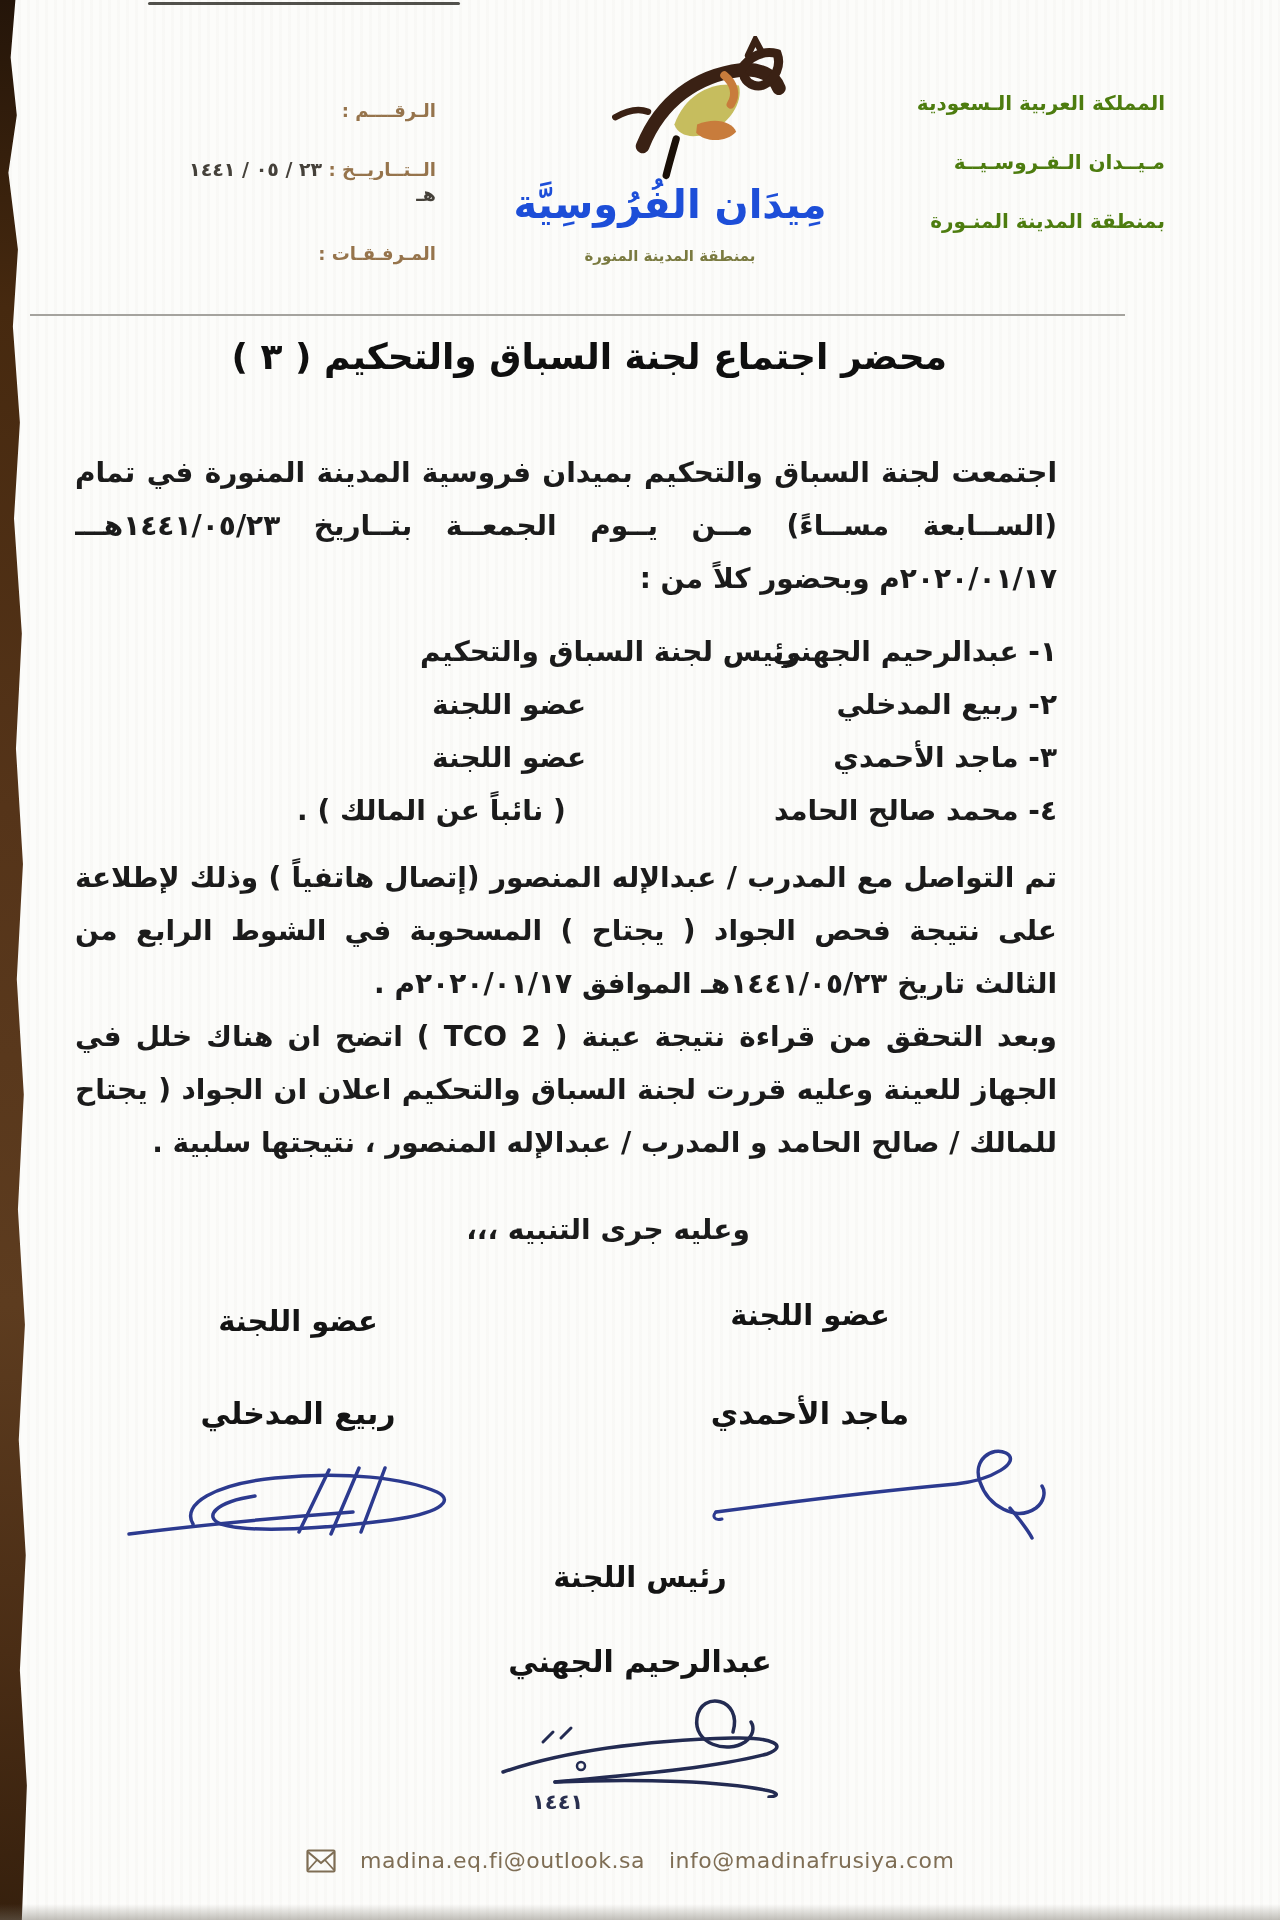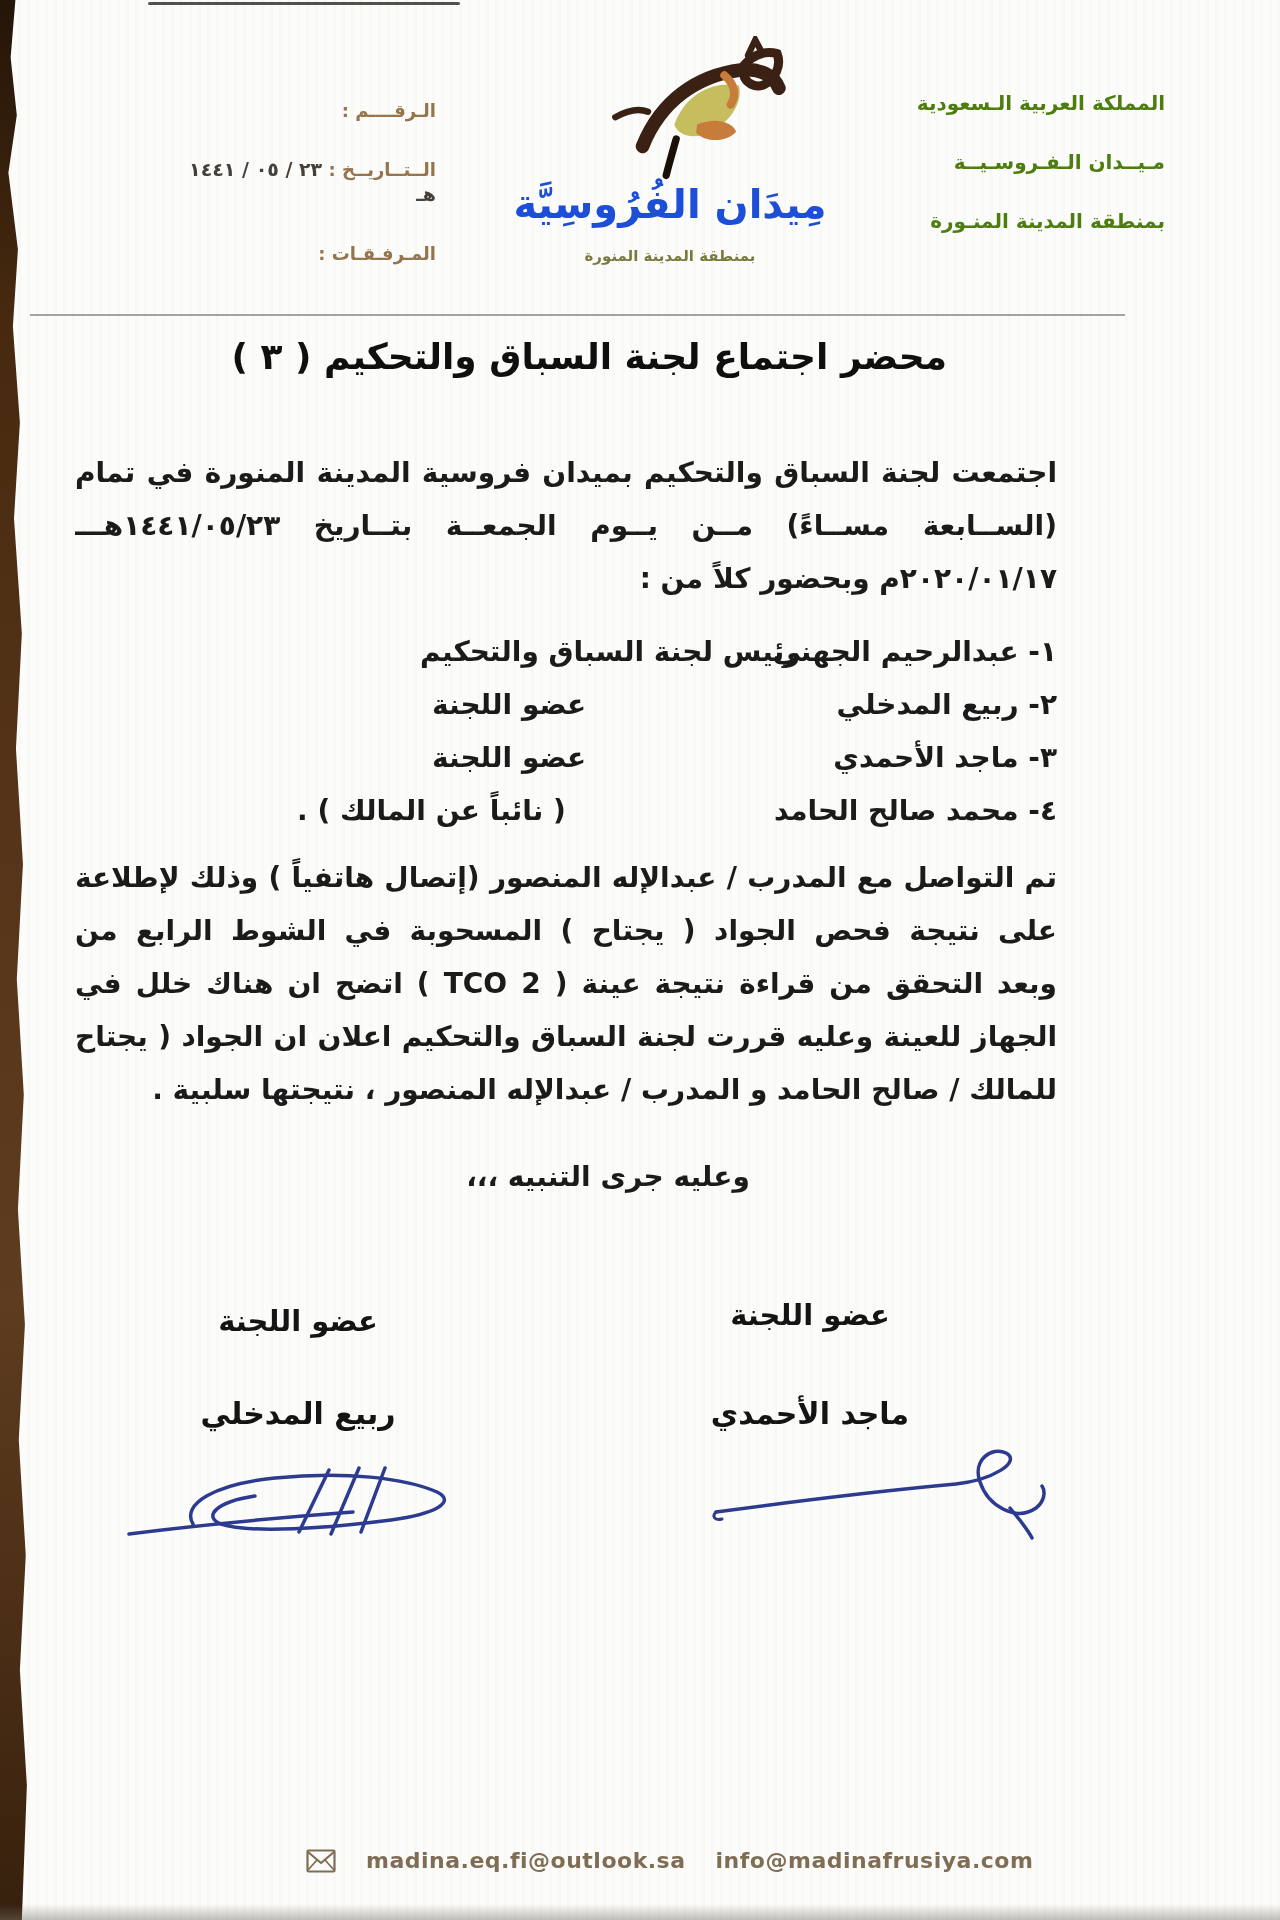--- a/index.html
+++ b/index.html
@@ -67,22 +67,22 @@
   .sig-left .scribble{margin-top:26px;}
   .sig-right{position:absolute;left:628px;top:1294px;width:364px;}
   .sig-right .s-role{margin-bottom:56px;}
   .sig-right .scribble{margin-top:10px;position:relative;left:70px;}
   .sig-center{position:absolute;left:452px;top:1556px;width:376px;}
   .sig-center .s-role{margin-bottom:42px;}
   .sig-center .scribble{margin-top:6px;}
   .sig-center .s-year{position:absolute;left:80px;top:234px;font-size:21px;color:#2a3050;letter-spacing:2px;}
 
   
-  .footer{position:absolute;left:306px;top:1848px;display:flex;align-items:center;gap:30px;
-    color:#7f6e55;font-size:22px;font-weight:bold;}
+  .footer{position:absolute;left:306px;top:1848px;display:flex;align-items:center;gap:24px;
+    color:#7f6e55;font-size:22px;font-weight:normal;}
   .footer .mail{letter-spacing:.5px;}
 </style>
 </head>
 <body>
 
 <div class="page">
   <div class="texture"></div>
   <div class="left-strip"></div>
   <div class="top-mark"></div>
 
@@ -144,20 +144,21 @@
       </div>
       <div class="m-row">
         <span>٤- محمد صالح الحامد</span>
         <span class="m-role m-role-3">( نائباً عن المالك ) .</span>
       </div>
     </div>
 
     <div class="para2">
       <div class="bline line-j">تم التواصل مع  المدرب / عبدالإله المنصور (إتصال هاتفياً ) وذلك لإطلاعة</div>
       <div class="bline line-j">على نتيجة فحص الجواد ( يجتاح ) المسحوبة في الشوط الرابع  من الحفل</div>
+      <div class="bline line-r">الثالث  تاريخ ١٤٤١/٠٥/٢٣هـ الموافق ٢٠٢٠/٠١/١٧م .</div>
     </div>
 
     <div class="para3">
       <div class="bline line-j">وبعد التحقق من قراءة نتيجة عينة ( TCO 2 ) اتضح ان هناك خلل في قراءة</div>
       <div class="bline line-j">الجهاز للعينة وعليه قررت لجنة السباق والتحكيم اعلان ان الجواد ( يجتاح )</div>
       <div class="bline line-r">للمالك /  صالح الحامد و المدرب / عبدالإله المنصور  ، نتيجتها سلبية .</div>
     </div>
 
     <div class="closing">وعليه جرى التنبيه ،،،</div>
   </div>
@@ -177,20 +178,32 @@
   <div class="sig sig-right">
     <div class="s-role">عضو اللجنة</div>
     <div class="s-name">ماجد الأحمدي</div>
     <svg class="scribble" width="340" height="100" viewBox="0 0 340 100" aria-hidden="true">
       <path d="M6 66 C80 56 180 44 246 38 C282 34 312 16 296 7 C282 0 262 14 270 36 C278 60 306 76 326 62 C334 56 336 46 332 40" stroke="#2c3a8f" stroke-width="3.5" fill="none" stroke-linecap="round"></path>
       <path d="M6 66 C2 70 4 75 12 73" stroke="#2c3a8f" stroke-width="3" fill="none" stroke-linecap="round"></path>
       <path d="M300 62 C310 74 318 84 322 92" stroke="#2c3a8f" stroke-width="3.5" fill="none" stroke-linecap="round"></path>
     </svg>
   </div>
 
+  <div class="sig sig-center">
+    <div class="s-role">رئيس اللجنة</div>
+    <div class="s-name">عبدالرحيم الجهني</div>
+    <svg class="scribble" width="310" height="108" viewBox="0 0 310 108" aria-hidden="true">
+      <path d="M248 42 C258 8 216 0 212 28 C208 54 242 64 260 52 C268 46 270 38 266 32" stroke="#232b52" stroke-width="3.5" fill="none" stroke-linecap="round"></path>
+      <path d="M18 82 C88 58 178 50 248 48 C288 47 304 56 282 64 C220 80 130 86 70 92" stroke="#232b52" stroke-width="3.5" fill="none" stroke-linecap="round"></path>
+      <path d="M70 92 C160 88 240 92 280 100 C292 102 296 106 284 107" stroke="#232b52" stroke-width="3.5" fill="none" stroke-linecap="round"></path>
+      <path d="M58 52 L68 42 M76 48 L86 38" stroke="#232b52" stroke-width="3" fill="none" stroke-linecap="round"></path>
+      <circle cx="96" cy="76" r="4" stroke="#232b52" stroke-width="2.5" fill="none"></circle>
+    </svg>
+    <span class="s-year">١٤٤١</span>
+  </div>
 
   <div class="footer">
     <svg width="30" height="24" viewBox="0 0 30 24" aria-hidden="true">
       <rect x="1.5" y="1.5" width="27" height="21" rx="1" stroke="#7f6e55" stroke-width="2.2" fill="none"></rect>
       <path d="M2 3 L15 14 L28 3" stroke="#7f6e55" stroke-width="2.2" fill="none" stroke-linejoin="round"></path>
       <path d="M2 21 L11 11 M28 21 L19 11" stroke="#7f6e55" stroke-width="1.8" fill="none"></path>
     </svg>
     <span class="mail">madina.eq.fi@outlook.sa</span>
     <span class="mail">info@madinafrusiya.com</span>
   </div>

